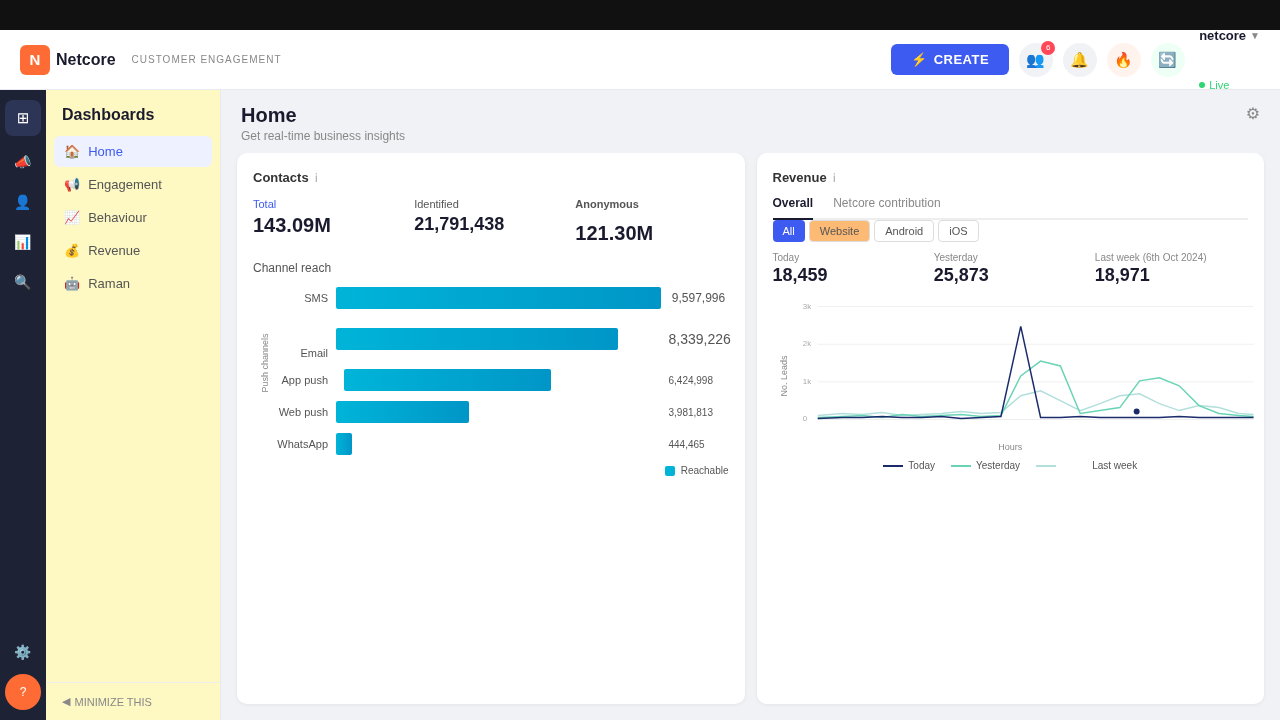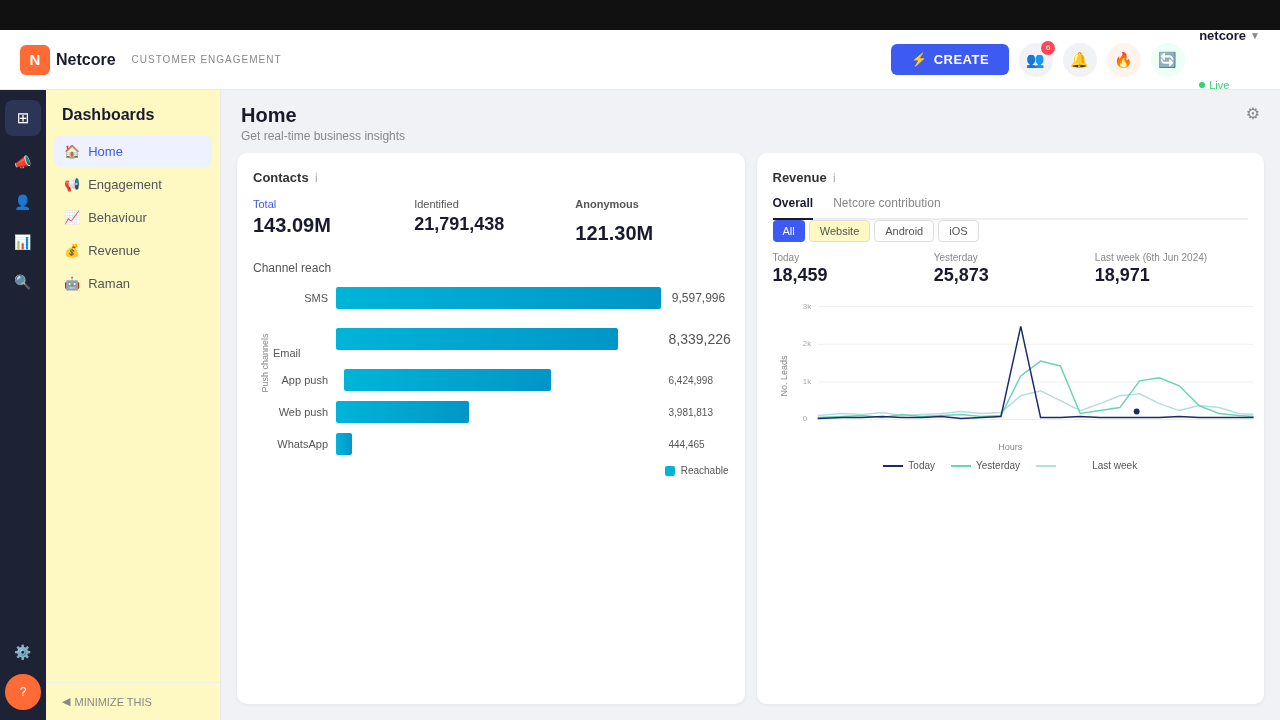--- a/index.html
+++ b/index.html
@@ -157,21 +157,21 @@
 
             <div style="display:flex; align-items:center; gap:8px;">
               <span style="font-size:11px; color:#555; width:55px; text-align:right; flex-shrink:0;">SMS</span>
               <div style="flex:1; height:22px;">
                 <div style="height:100%; width:100%; border-radius:2px; background:linear-gradient(90deg, #00b4d8, #0096c7);"></div>
               </div>
               <span style="font-size:12px; color:#555; width:60px; flex-shrink:0;text-align:center;">9,597,996</span>
             </div>
 
             <div style="display:flex; align-items:center; gap:8px;">
-              <span style="font-size:11px; color:#555; width:55px; text-align:left; flex-shrink:0;margin-top:28px;">Email</span>
+              <span style="font-size:11px; color:#555; width:55px; text-align:right; flex-shrink:0;margin-top:28px;">Email</span>
               <div style="flex:1; height:22px;">
                 <div style="height:100%; width:87%; border-radius:2px; background:linear-gradient(90deg, #00b4d8, #0096c7);"></div>
               </div>
               <span style="font-size:14px; color:#555; width:60px; flex-shrink:0;">8,339,226</span>
             </div>
 
             <div style="display:flex; align-items:center; gap:16px;">
               <span style="font-size:11px; color:#555; width:55px; text-align:right; flex-shrink:0;">App push</span>
               <div style="flex:1; height:22px;">
                 <div style="height:100%; width:67%; border-radius:2px; background:linear-gradient(90deg, #00b4d8, #0096c7);"></div>
@@ -208,36 +208,36 @@
             <span style="color:#aaa; font-size:12px; cursor:pointer;">ℹ</span>
           </div>
 
           <div style="display:flex; gap:20px; border-bottom:2px solid #eee;">
             <div style="font-size:12px; color:#1a1a2e; padding-bottom:8px; cursor:pointer; border-bottom:2px solid #1a1a2e; margin-bottom:-2px; font-weight:600;">Overall</div>
             <div style="font-size:12px; color:#888; padding-bottom:8px; cursor:pointer;">Netcore contribution</div>
           </div>
 
           <div style="display:flex; gap:4px; margin-bottom:10px;">
             <button style="padding:4px 10px; border-radius:4px; font-size:11px; border:none; background:#3d5af1; color:#fff; cursor:pointer;">All</button>
-            <button style="padding:0 10px; border-radius:4px; font-size:11px; border:1px solid #ddd; background:#fef9c3; color:#555; cursor:pointer;">Website</button>
+            <button style="padding:0 10px; border-radius:4px; font-size:11px; border:1px solid #ddd; background:#fdba74; color:#555; cursor:pointer;">Website</button>
             <button style="padding:4px 10px; border-radius:4px; font-size:11px; border:1px solid #ddd; background:#fff; color:#555; cursor:pointer;">Android</button>
             <button style="padding:4px 10px; border-radius:4px; font-size:11px; border:1px solid #ddd; background:#fff; color:#555; cursor:pointer;">iOS</button>
           </div>
 
           <div style="display:grid; grid-template-columns:1fr 1fr 1fr; gap:8px; margin-bottom:10px;">
             <div>
               <div style="font-size:10px; color:#888; margin-bottom:2px;">Today</div>
               <div style="font-size:18px; font-weight:700; color:#1a1a2e;">18,459</div>
             </div>
             <div>
               <div style="font-size:10px; color:#888; margin-bottom:2px;">Yesterday</div>
               <div style="font-size:18px; font-weight:700; color:#1a1a2e;">25,873</div>
             </div>
             <div>
-              <div style="font-size:10px; color:#888; margin-bottom:2px;">Last week (6th Jun 2024)</div>
+              <div style="font-size:10px; color:#888; margin-bottom:2px;">Last week (6th Oct 2024)</div>
               <div style="font-size:18px; font-weight:700; color:#1a1a2e;">18,971</div>
             </div>
           </div>
 
           <div style="position:relative; height:160px;">
             <div style="position:absolute; left:-10px; top:50%; transform:translateY(-50%) rotate(-90deg); font-size:9px; color:#888; white-space:nowrap;">No. Leads</div>
             <svg viewBox="0 0 480 140" style="width:100%; height:140px; margin-left:10px;">
 
               <text x="20" y="12" font-size="8" fill="#aaa">3k</text>
               <text x="20" y="50" font-size="8" fill="#aaa">2k</text>

